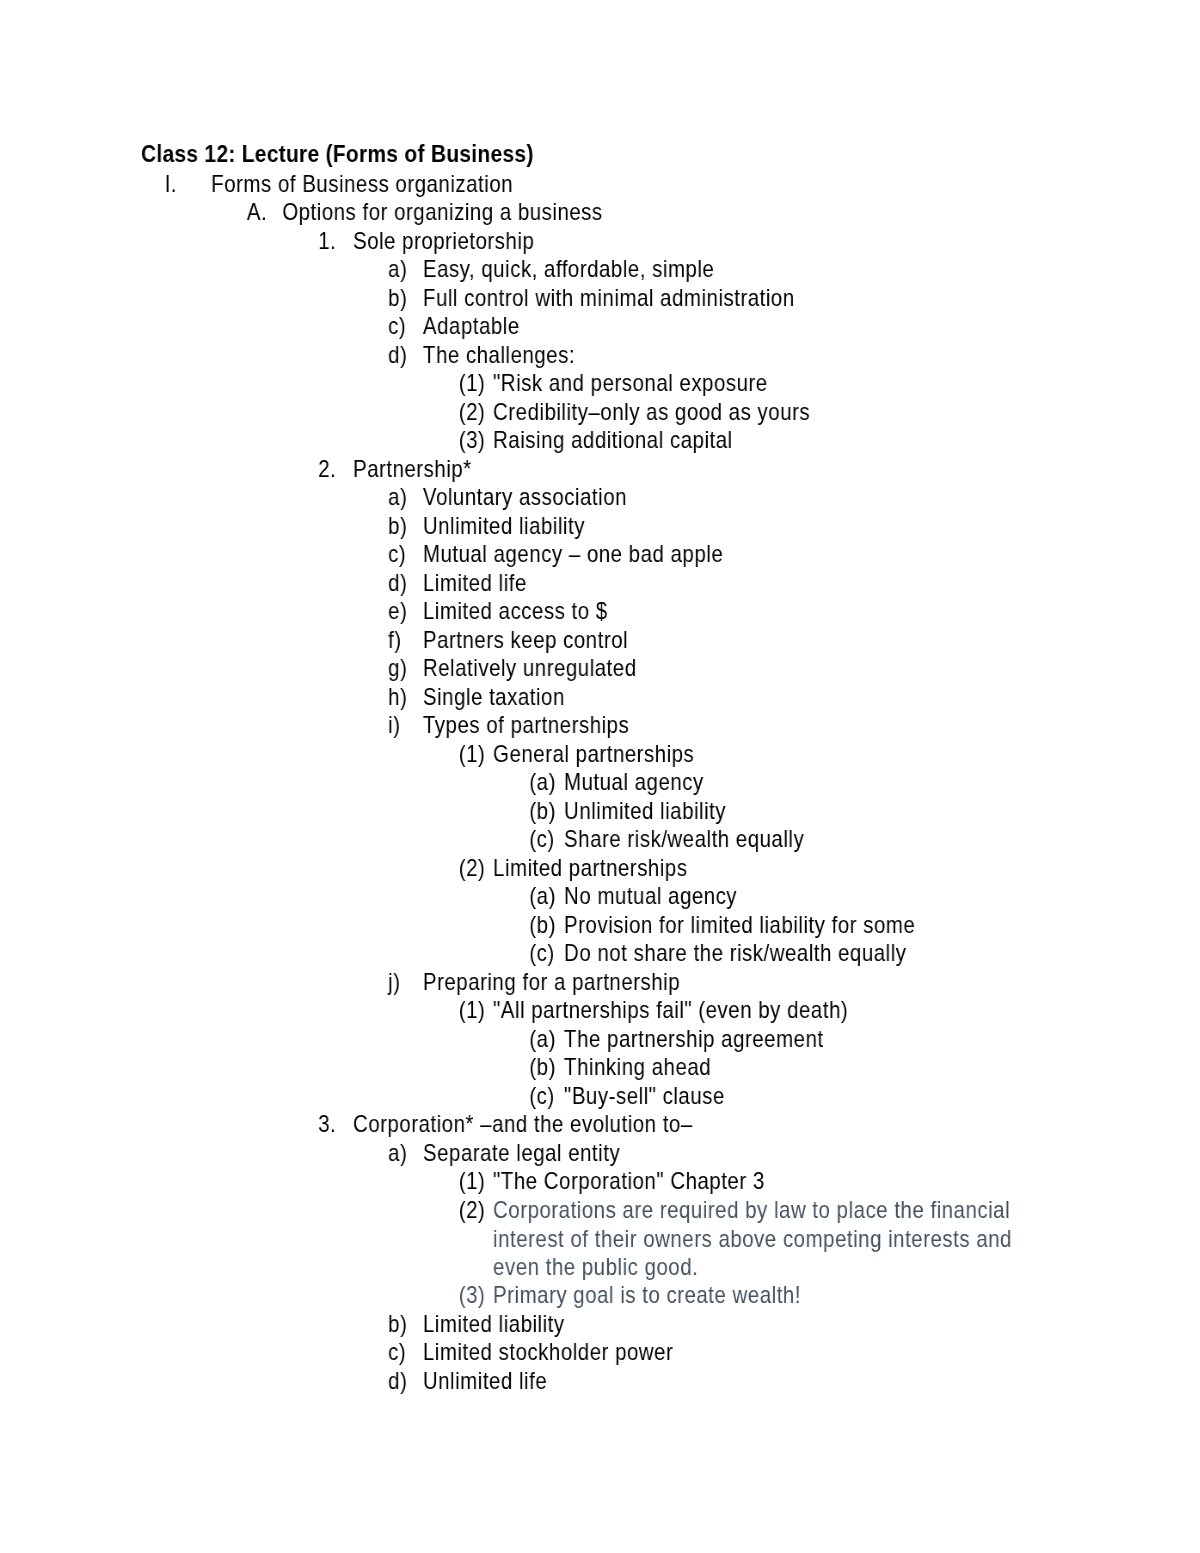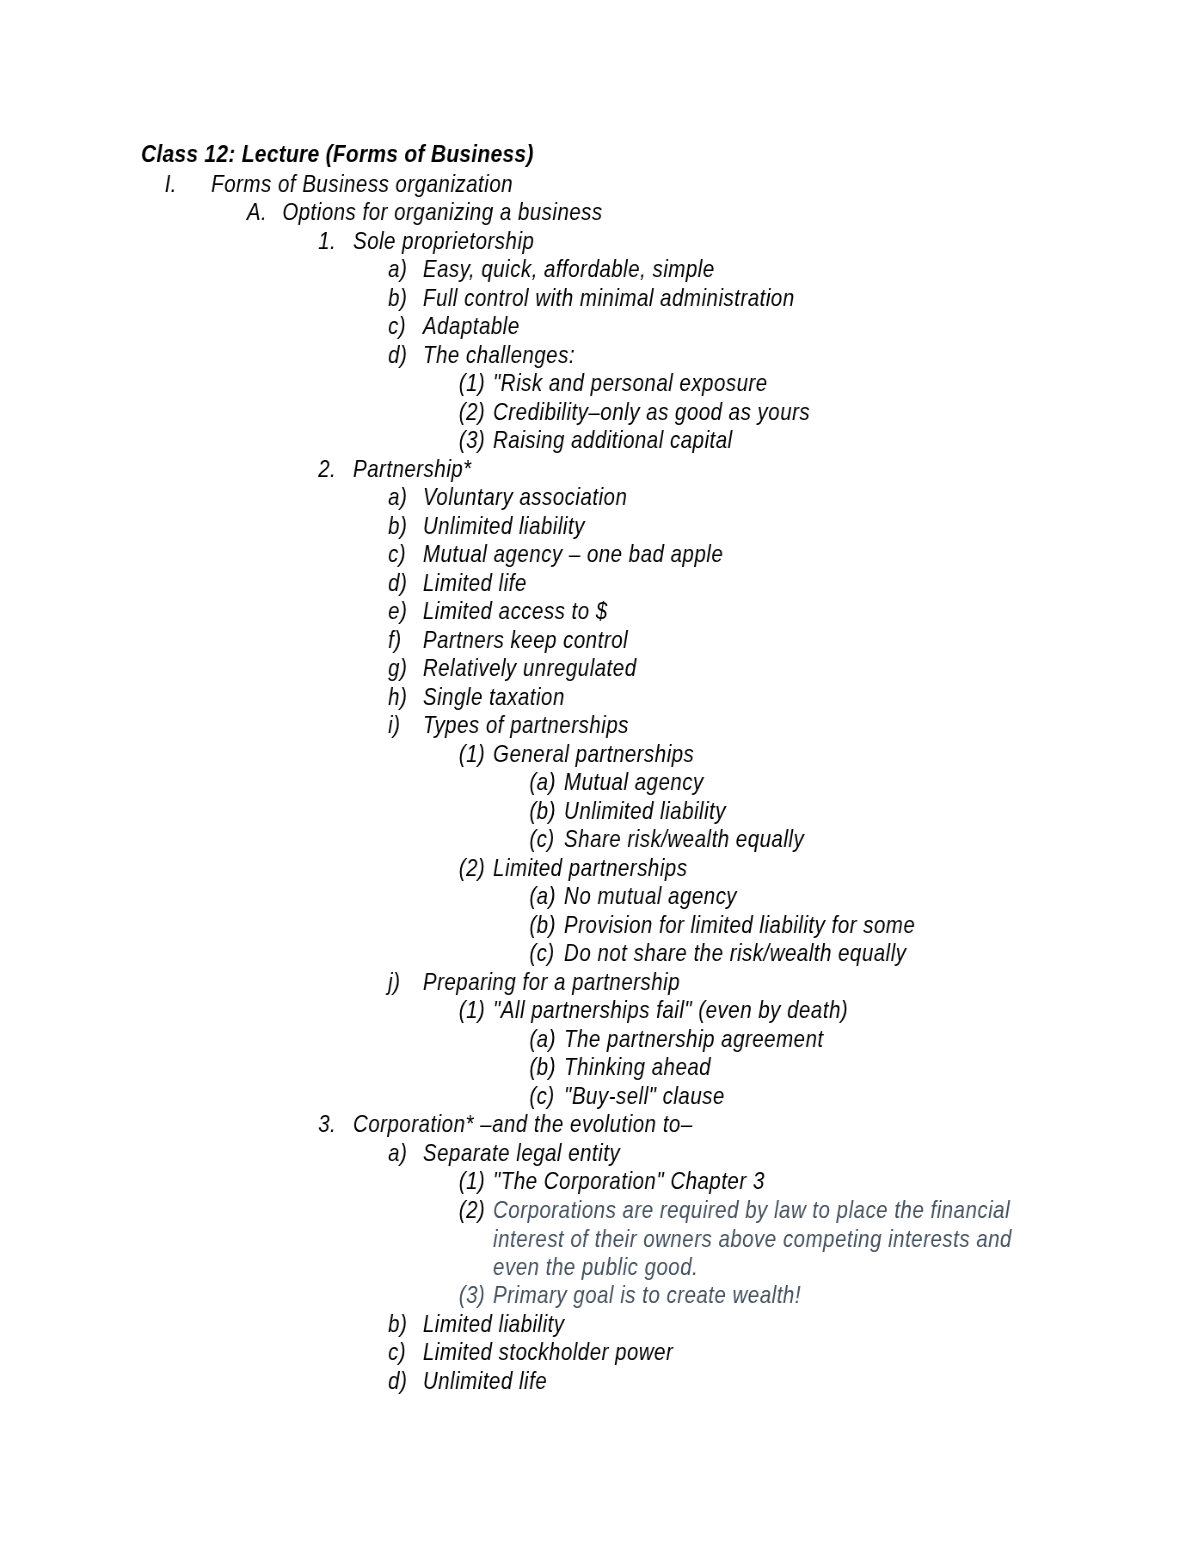--- a/index.html
+++ b/index.html
@@ -1,21 +1,21 @@
 <!DOCTYPE html>
 <html><head>
 <meta charset="utf-8">
 <title>Class 12: Lecture (Forms of Business)</title>
 <style>
   html,body{margin:0;padding:0;background:#ffffff;}
   body{width:1200px;height:1553px;overflow:hidden;}
 
   
   #page{position:relative;width:1200px;height:1553px;background:#ffffff;
-        font-family:"Liberation Sans",sans-serif;font-style:italic;}
+        font-family:"Liberation Sans",sans-serif;}
 
   
   #doc-title{position:absolute;left:140.94px;top:140px;margin:0;padding:0;
         font-weight:bold;font-size:23.8px;line-height:28.5px;
         color:#000000;white-space:nowrap;
         letter-spacing:0.335px;
         transform:scaleX(0.88);transform-origin:0 0;will-change:transform;}
 
   
   #outline{position:absolute;left:0;top:169.7px;width:1231.395px;

